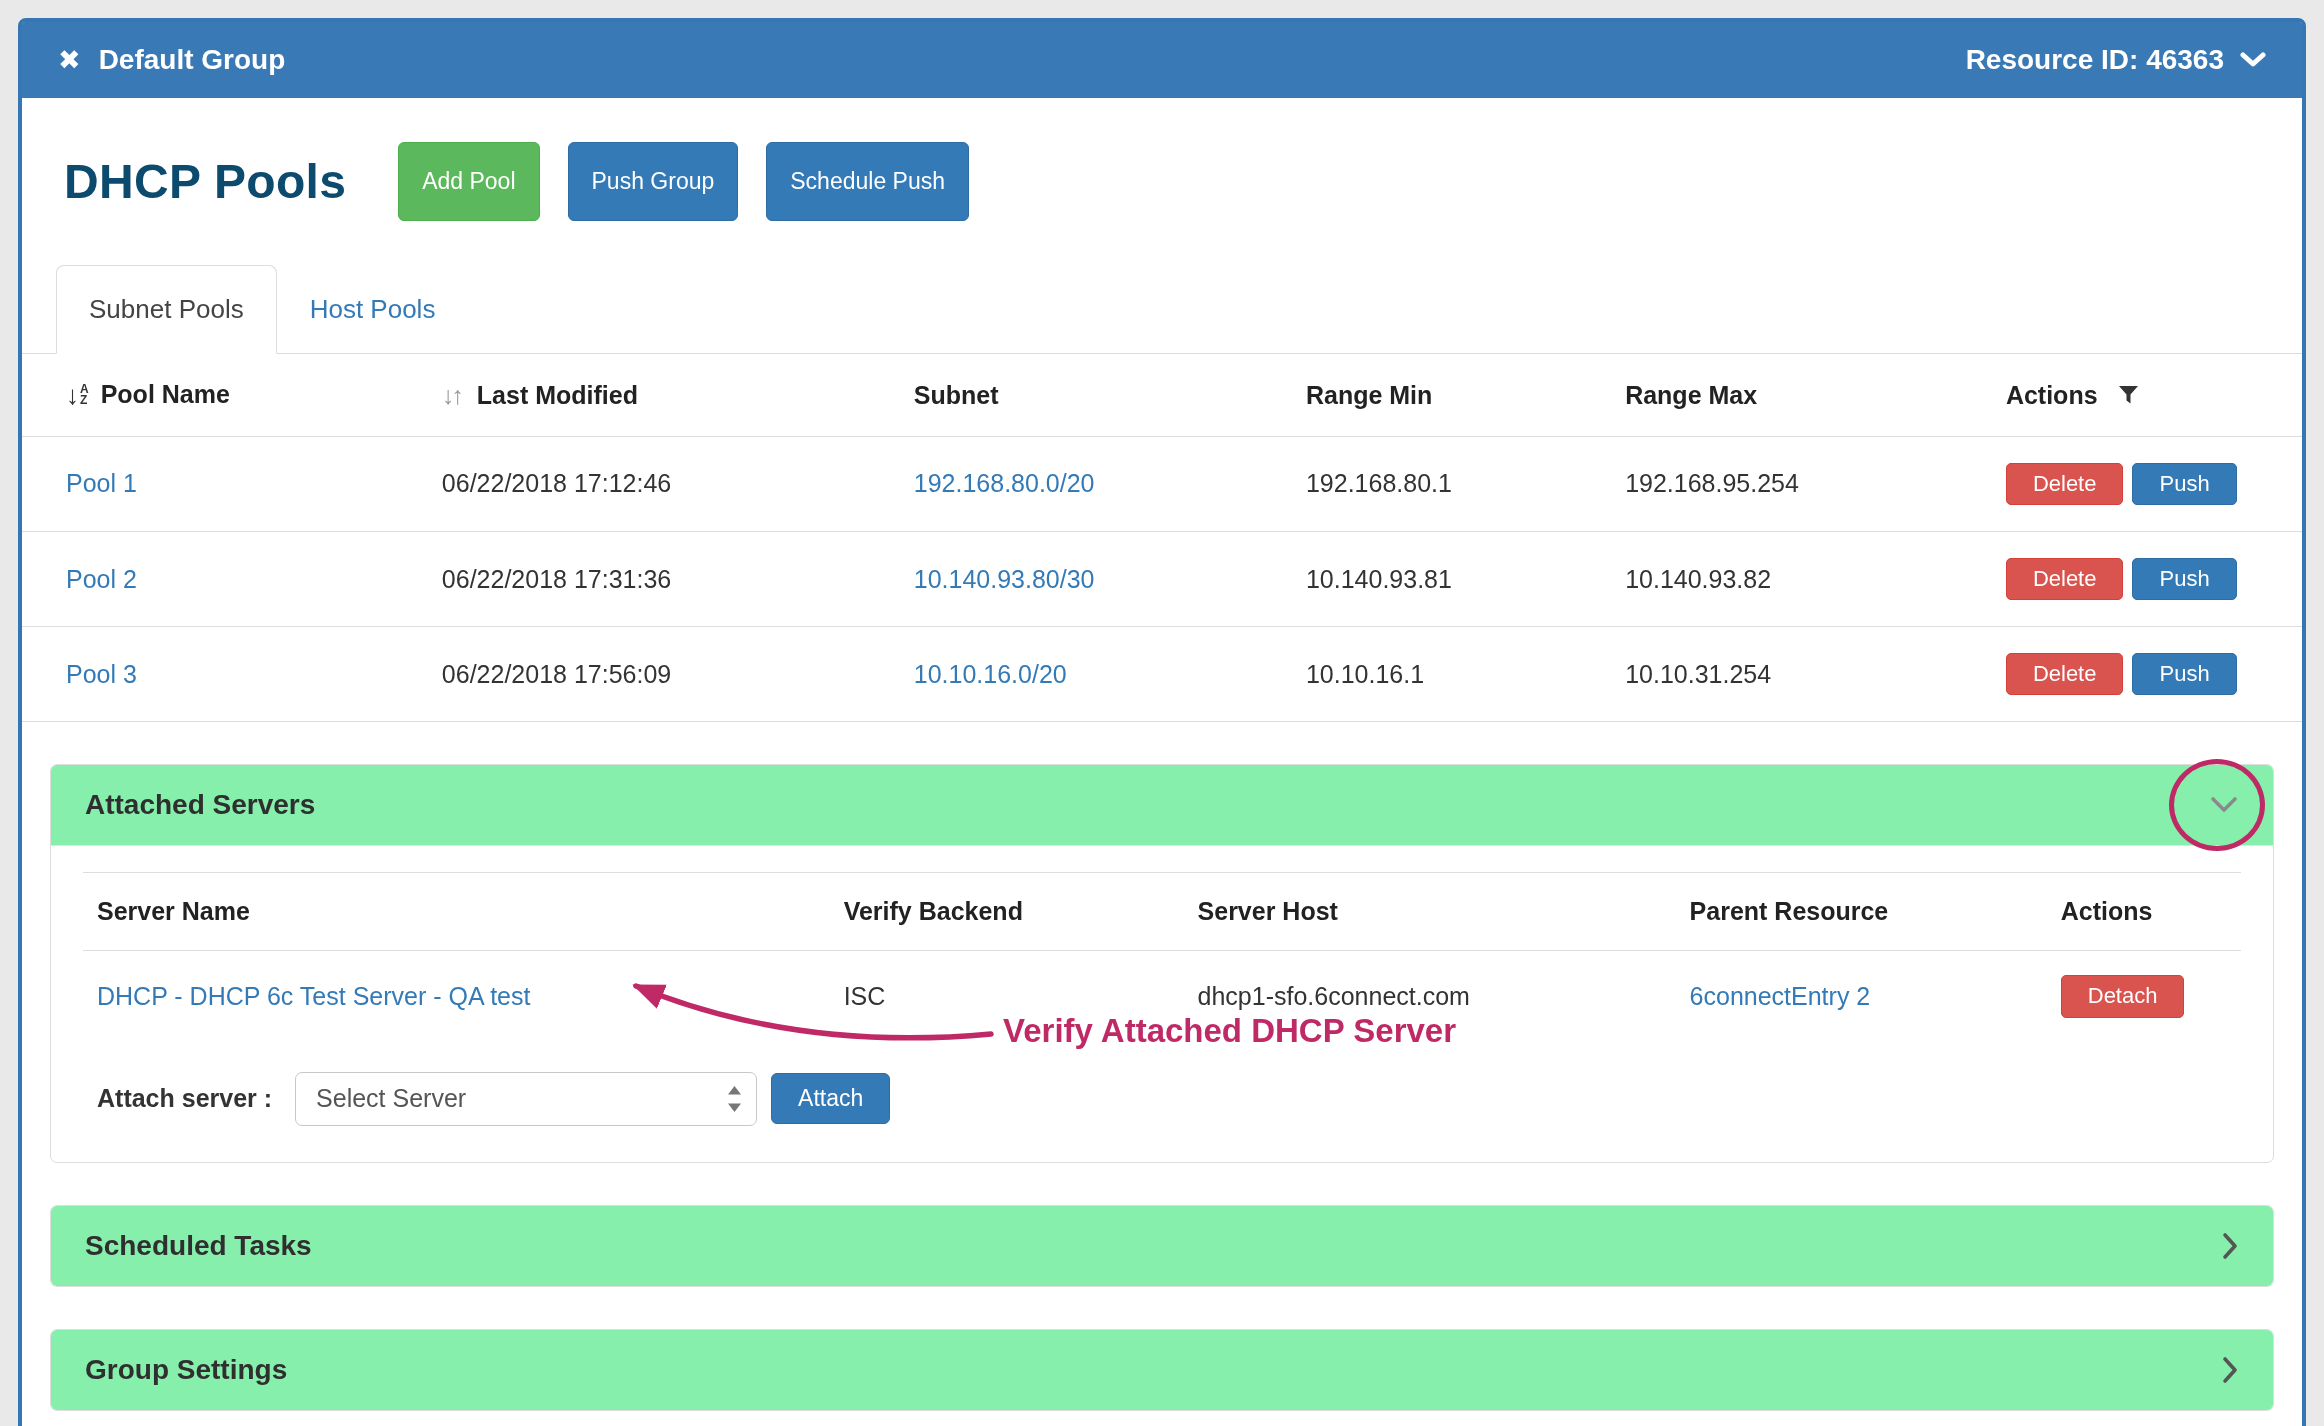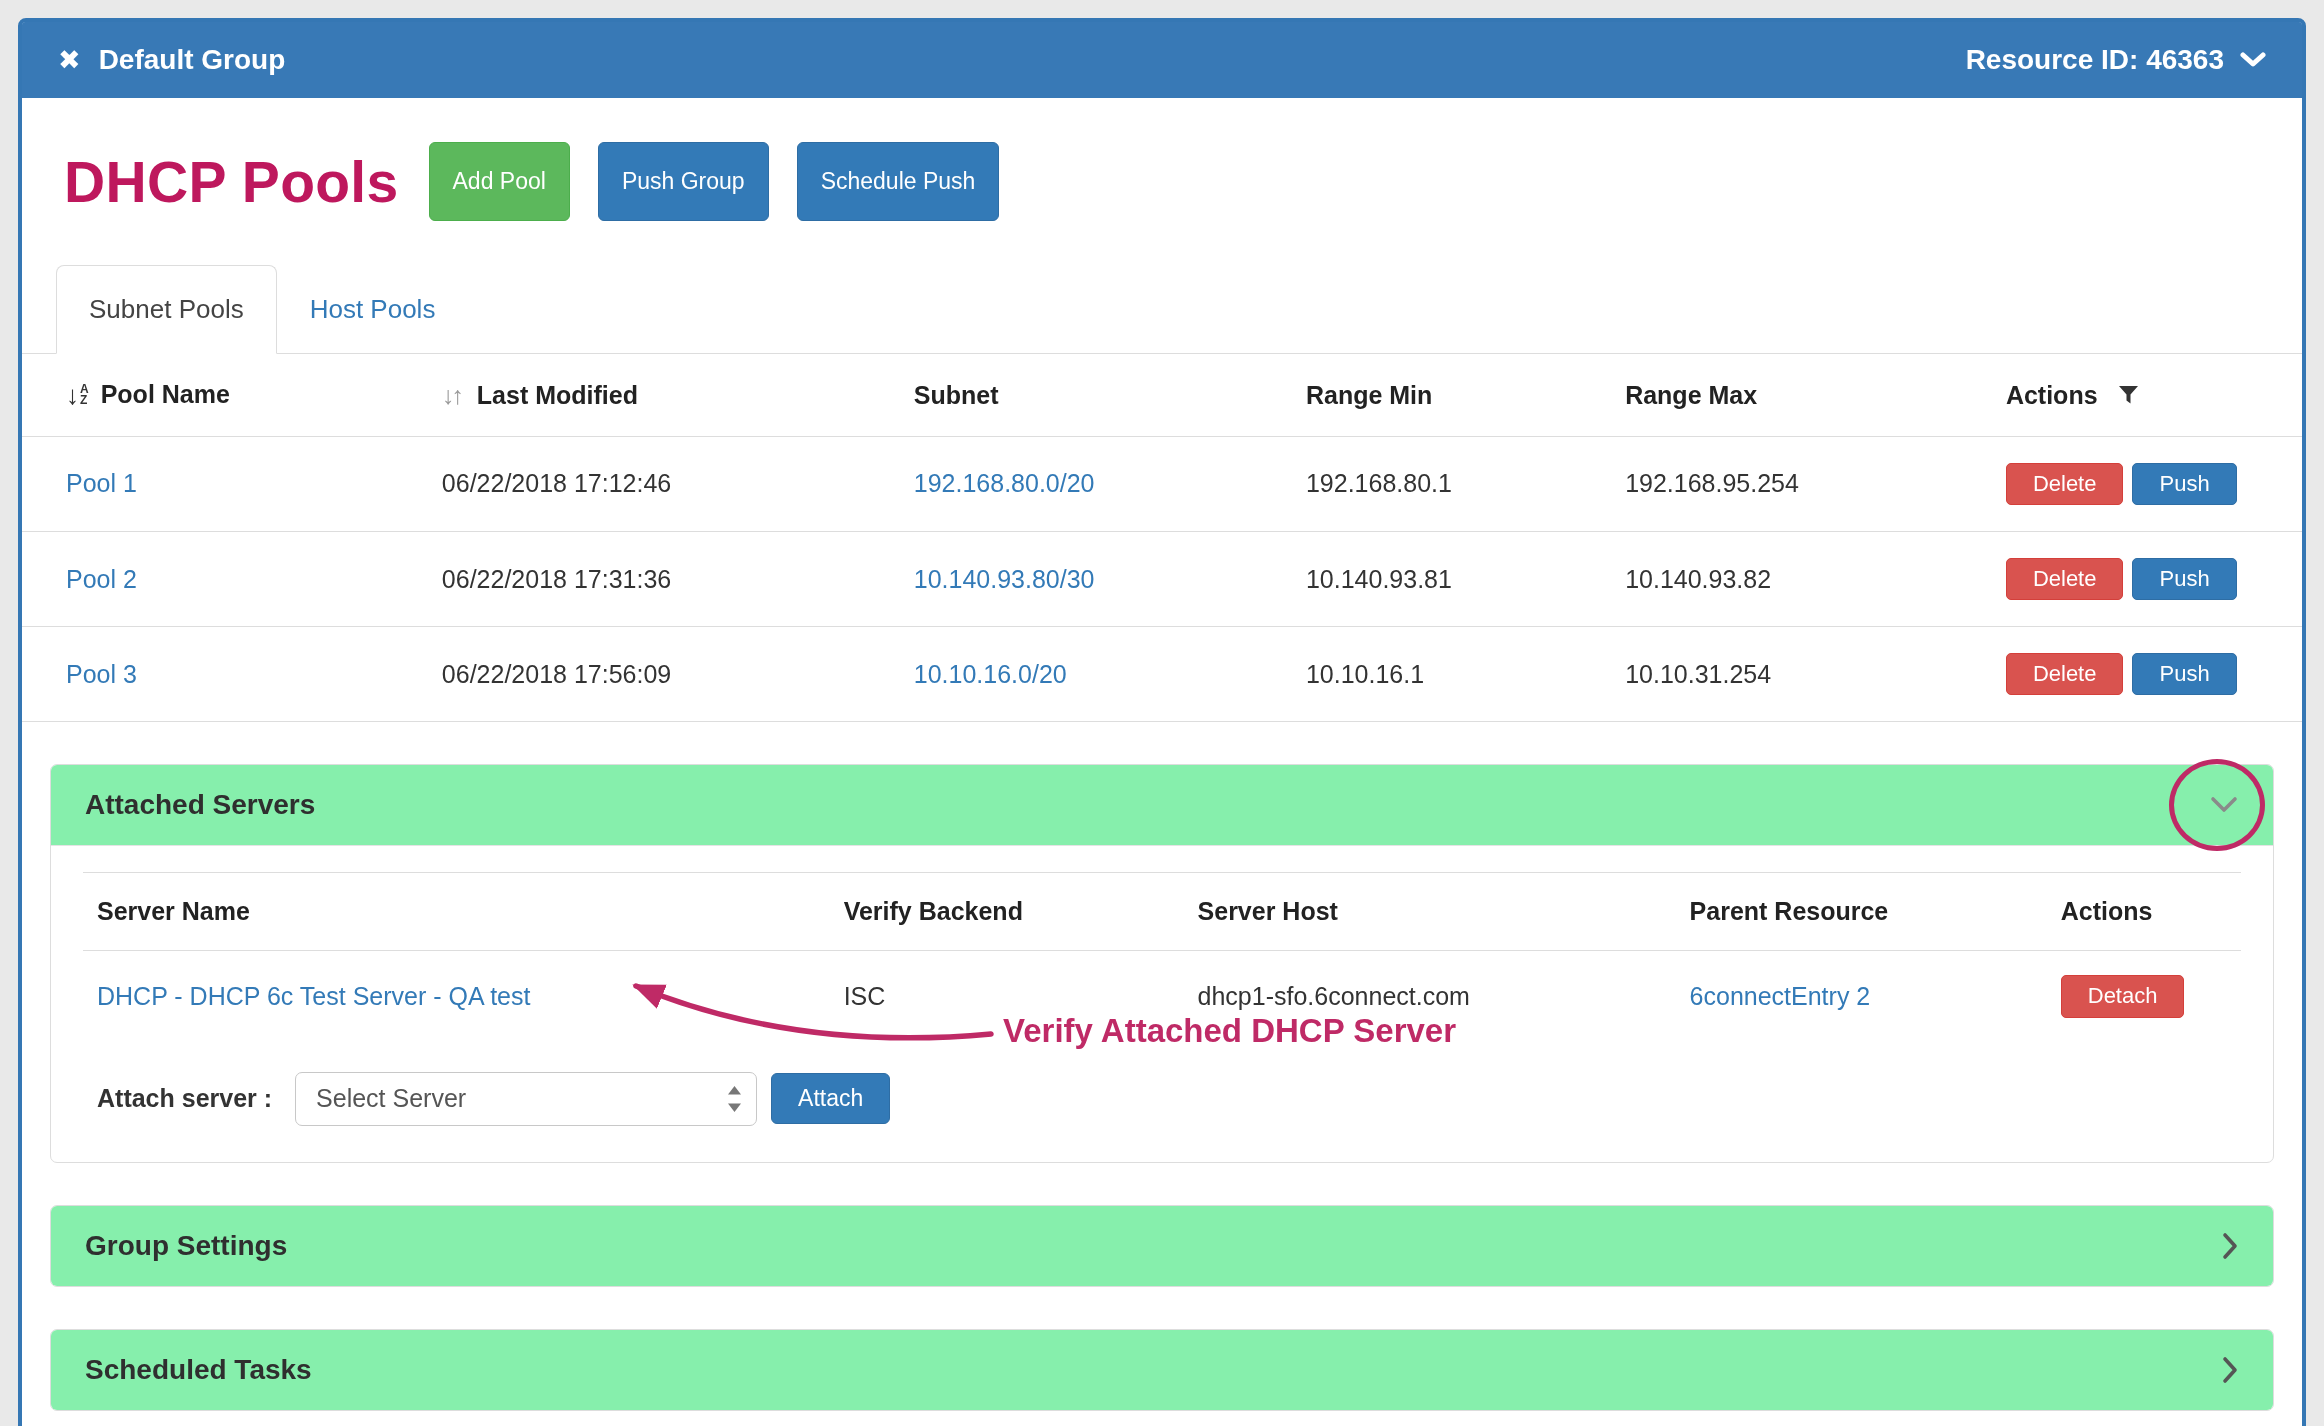--- a/index.html
+++ b/index.html
@@ -38,24 +38,24 @@
   
   .content { padding: 44px 0 70px; }
   .page-head {
     display: flex;
     align-items: center;
     gap: 28px;
     padding-left: 42px;
     margin-bottom: 44px;
   }
   .page-title {
-    font-size: 57px;
+    font-size: 48px;
     font-weight: 700;
-    color: #be185d;
-    margin-right: 2px;
+    color: #0c4a6e;
+    margin-right: 24px;
     letter-spacing: 0.3px;
   }
   .btn {
     font-family: inherit;
     color: #fff;
     border: 1px solid transparent;
     border-radius: 6px;
     font-size: 23px;
     padding: 26px 23px;
     cursor: pointer;
@@ -358,30 +358,30 @@
             </marker>
           </defs>
           <path d="M 940 188 Q 745 206 585 140" fill="none" stroke="#bf2a66" stroke-width="5.5" stroke-linecap="round" marker-end="url(#arrowhead)"></path>
         </svg>
         <div class="anno-text">Verify Attached DHCP Server</div>
       </div>
     </div>
 
     <div class="panel collapsed">
       <div class="panel-head">
+        <span>Scheduled Tasks</span>
+        <svg class="chev" width="18" height="30" viewBox="0 0 18 30">
+          <path d="M4 4 L14 15 L4 26" fill="none" stroke="#555" stroke-width="3.6" stroke-linecap="round" stroke-linejoin="round"></path>
+        </svg>
+      </div>
+    </div>
+
+    <div class="panel collapsed">
+      <div class="panel-head">
         <span>Group Settings</span>
         <svg class="chev" width="18" height="30" viewBox="0 0 18 30">
           <path d="M4 4 L14 15 L4 26" fill="none" stroke="#555" stroke-width="3.6" stroke-linecap="round" stroke-linejoin="round"></path>
         </svg>
       </div>
     </div>
 
-    <div class="panel collapsed">
-      <div class="panel-head">
-        <span>Scheduled Tasks</span>
-        <svg class="chev" width="18" height="30" viewBox="0 0 18 30">
-          <path d="M4 4 L14 15 L4 26" fill="none" stroke="#555" stroke-width="3.6" stroke-linecap="round" stroke-linejoin="round"></path>
-        </svg>
-      </div>
-    </div>
-
   </div>
 </div>
 
 </body></html>

